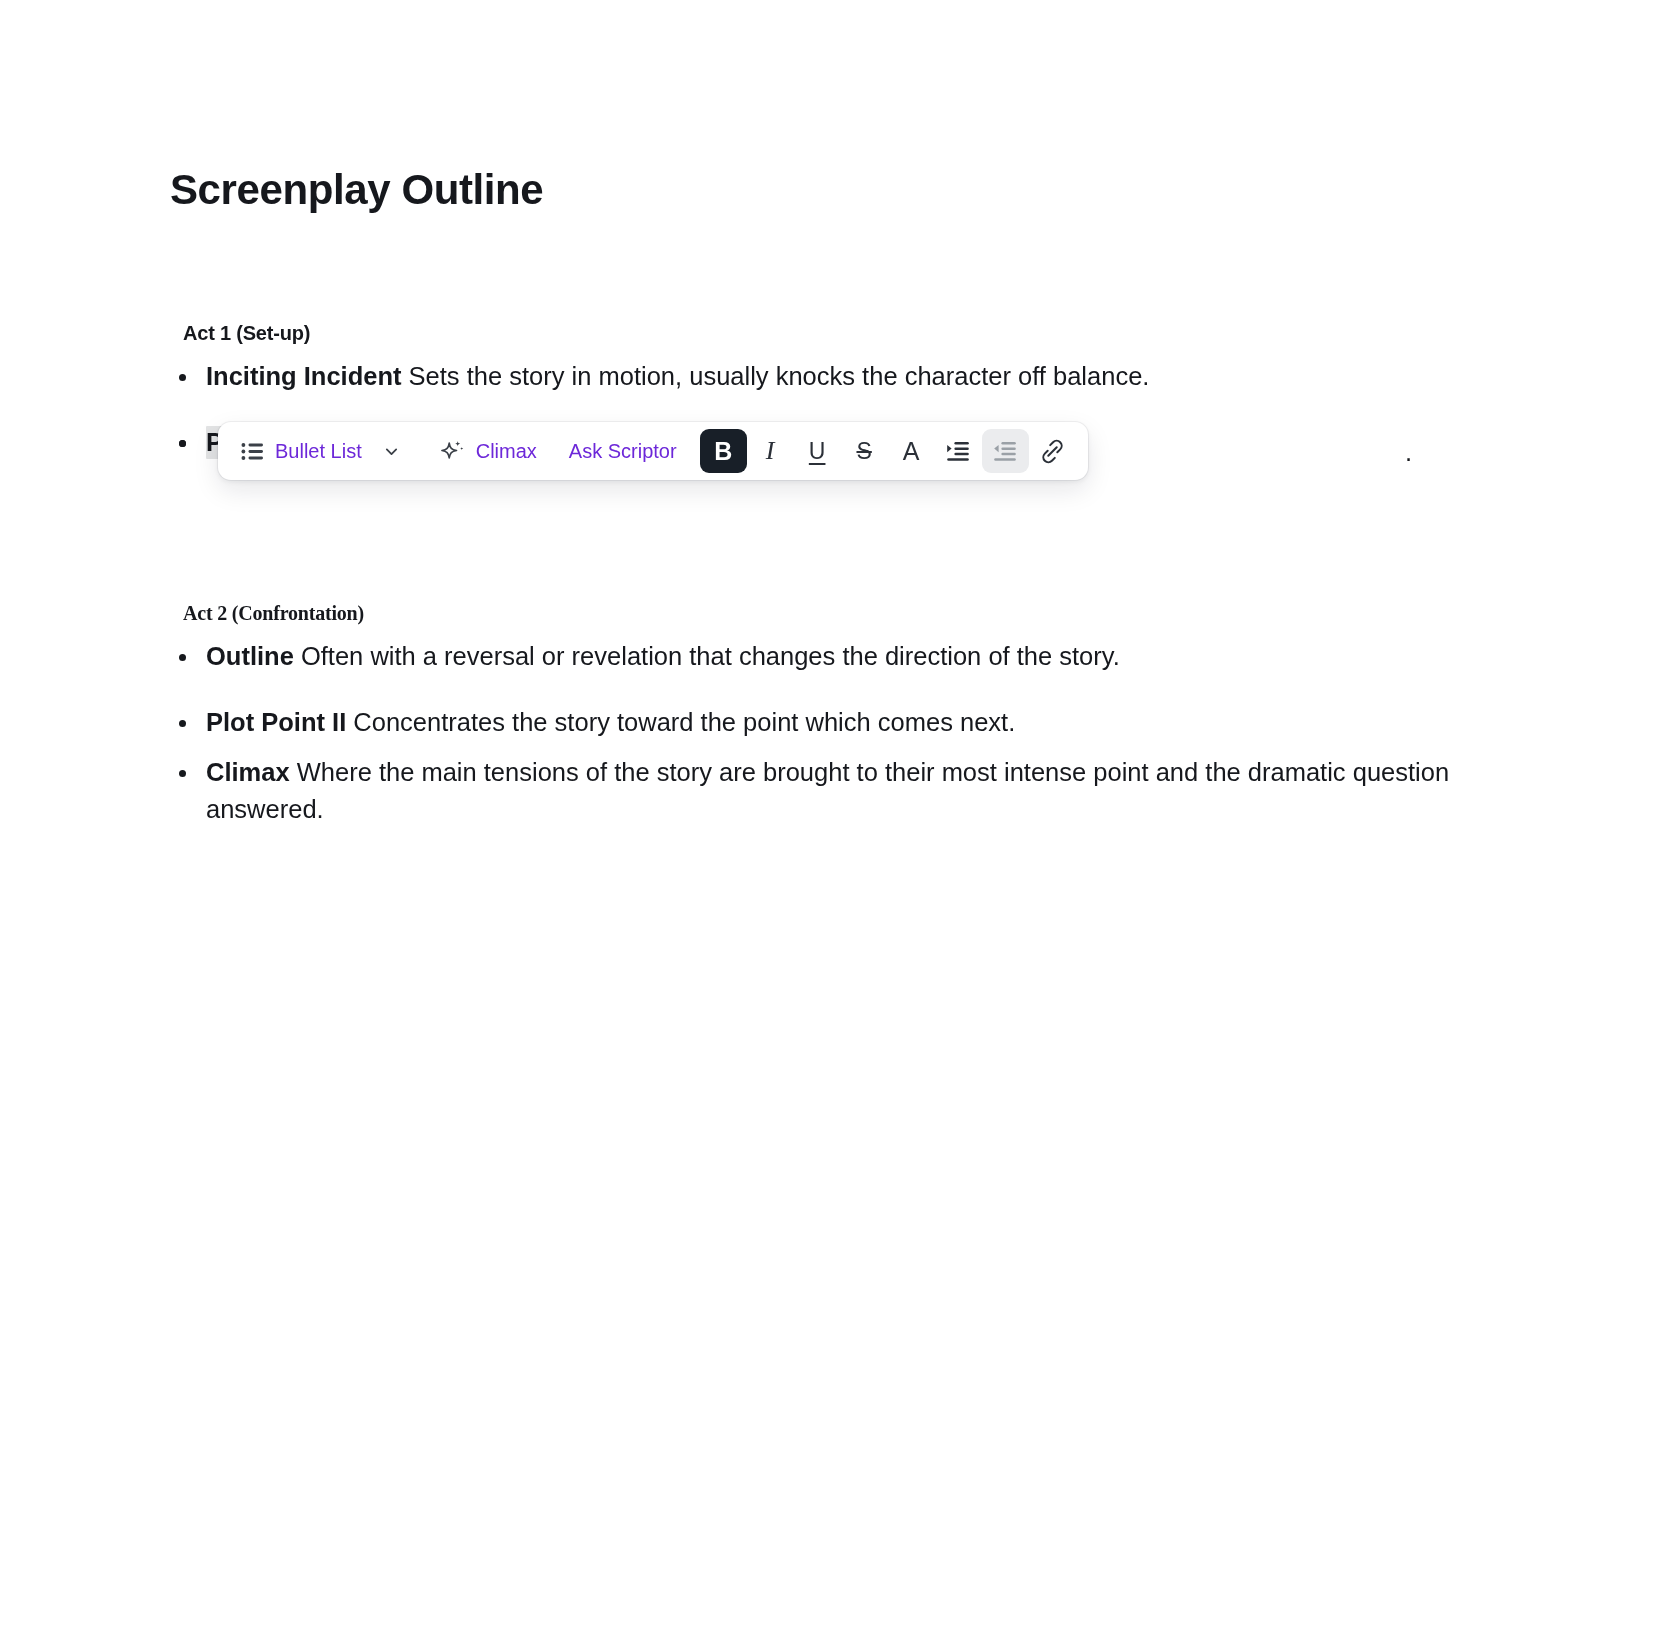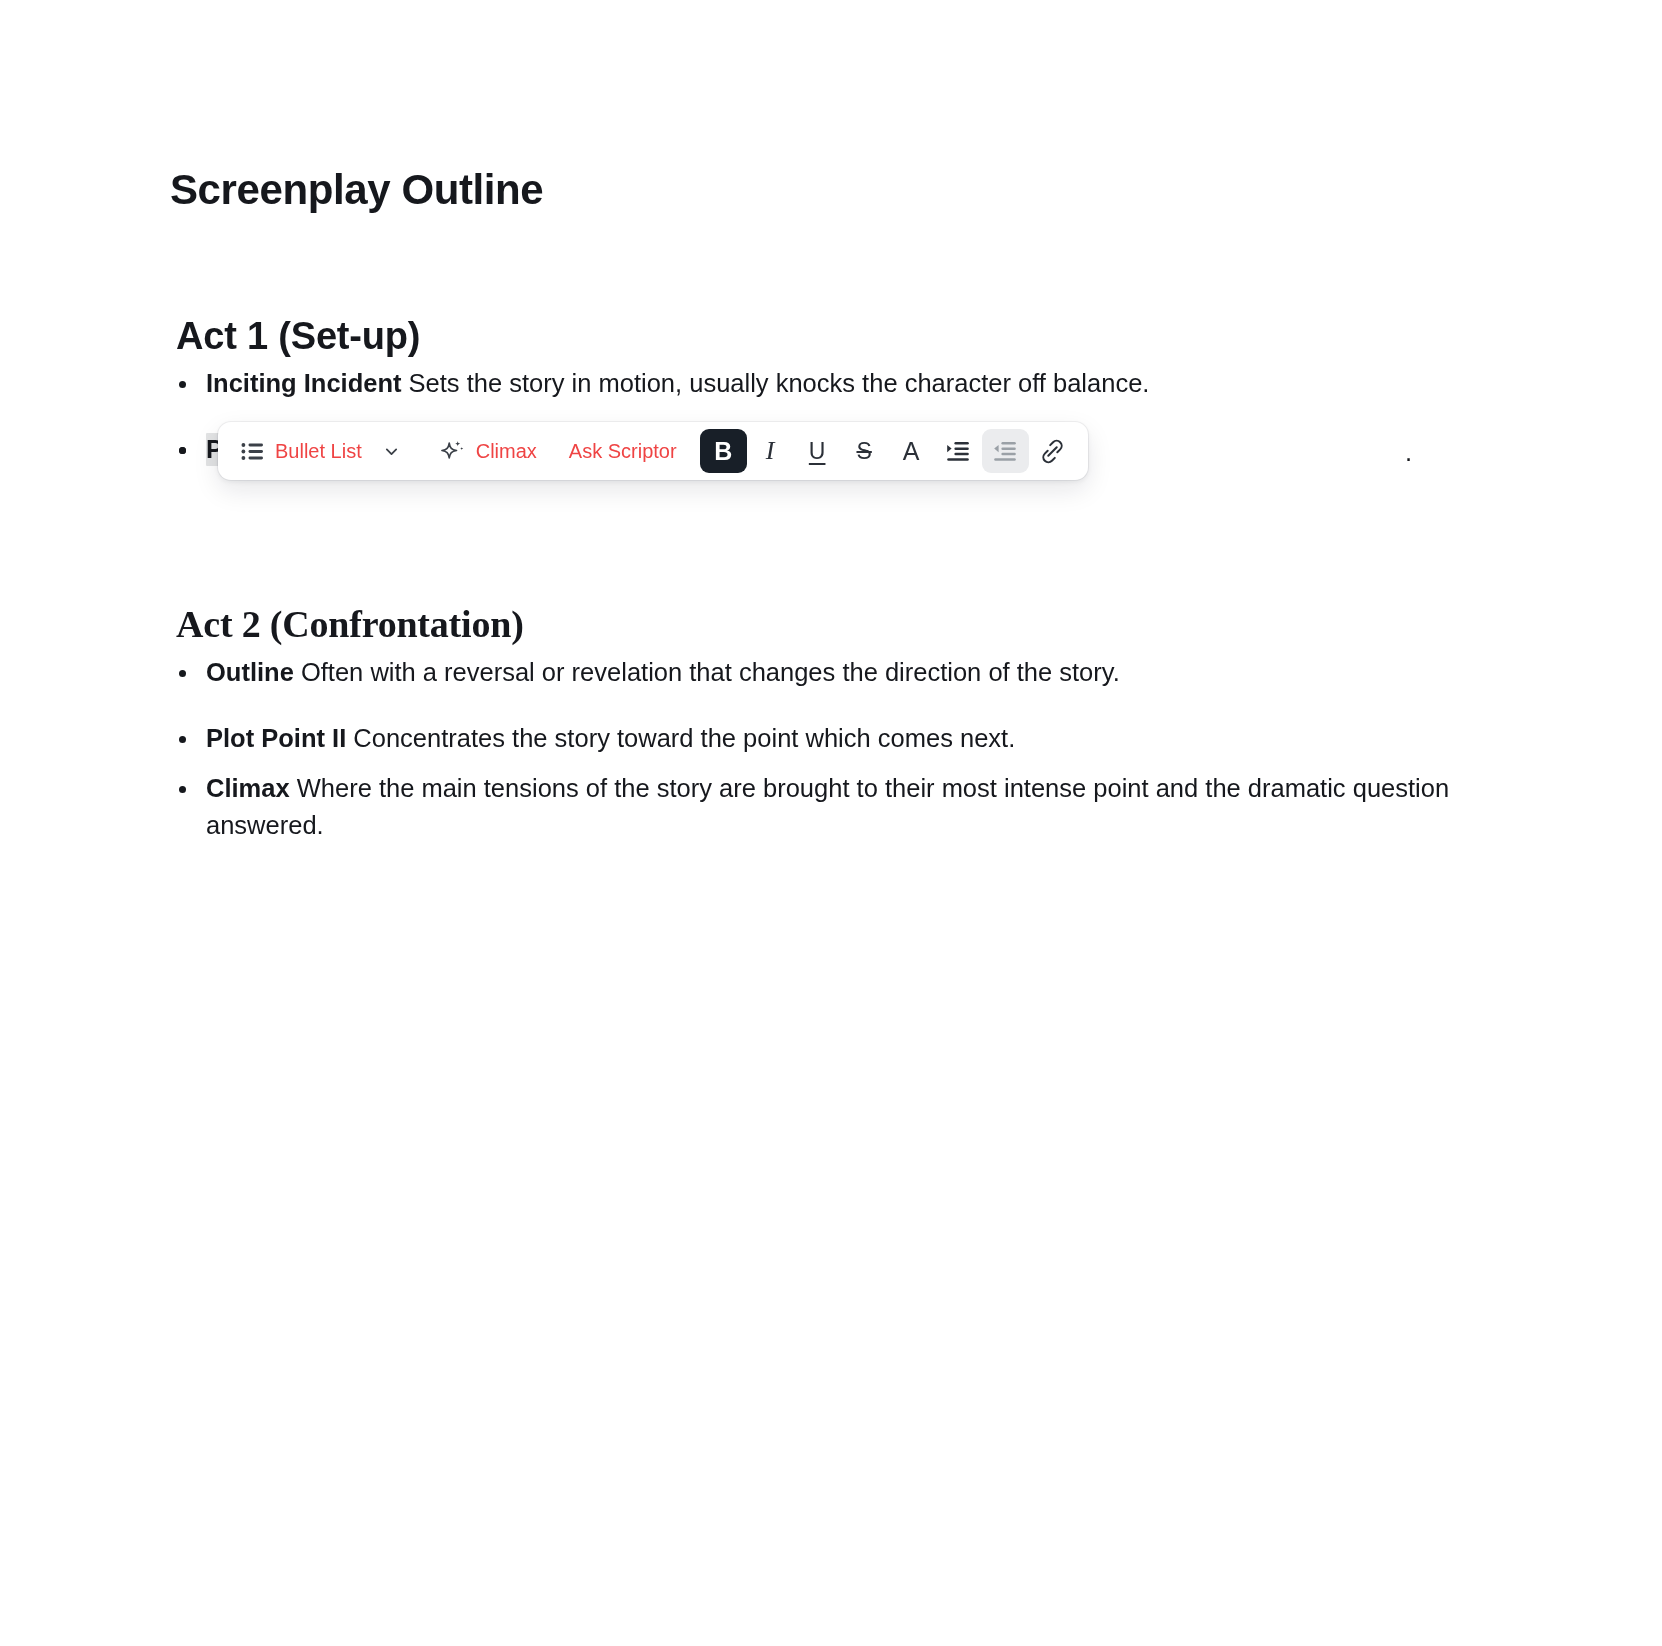--- a/index.html
+++ b/index.html
@@ -34,25 +34,25 @@
     font-size: 42px;
     font-weight: 700;
     letter-spacing: -0.4px;
     color: #16181d;
     margin: 0;
     padding-top: 165px;
     line-height: 1.18;
   }
 
   .act-heading {
-    font-size: 38px;
+    font-size: 20px;
     font-weight: 700;
     letter-spacing: -0.2px;
     color: #16181d;
-    margin: 6px;
+    margin: 13px;
     line-height: 1.2;
   }
 
   .act1-heading { padding-top: 93px; }
   .act2-heading { padding-top: 128px; font-family: Liberation Serif, serif; }
   .act3-heading { padding-top: 127px; }
 
   ul.bullets {
     list-style: none;
     margin: 0;
@@ -130,21 +130,21 @@
     cursor: pointer;
     background: transparent;
     border: none;
     color: #3b4048;
     font-family: "Liberation Sans", sans-serif;
     font-size: 20px;
     font-weight: 400;
     line-height: 1;
   }
 
-  .tb-label { color: #ef4444; font-size: 20px; }
+  .tb-label { color: #6d28d9; font-size: 20px; }
 
   .tb-icon {
     display: inline-flex;
     align-items: center;
     justify-content: center;
     flex: 0 0 auto;
   }
 
   .tb-gap-sm { width: 14px; }
   .tb-gap-md { width: 22px; }

